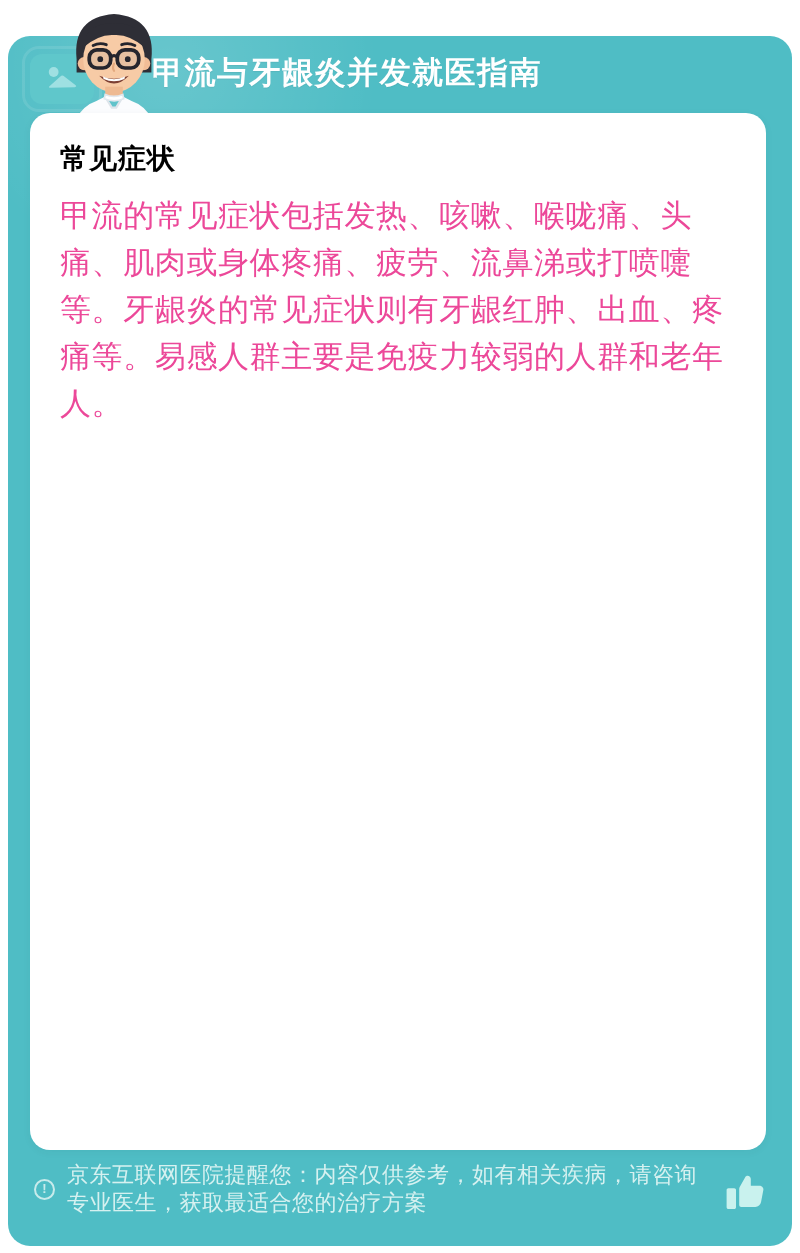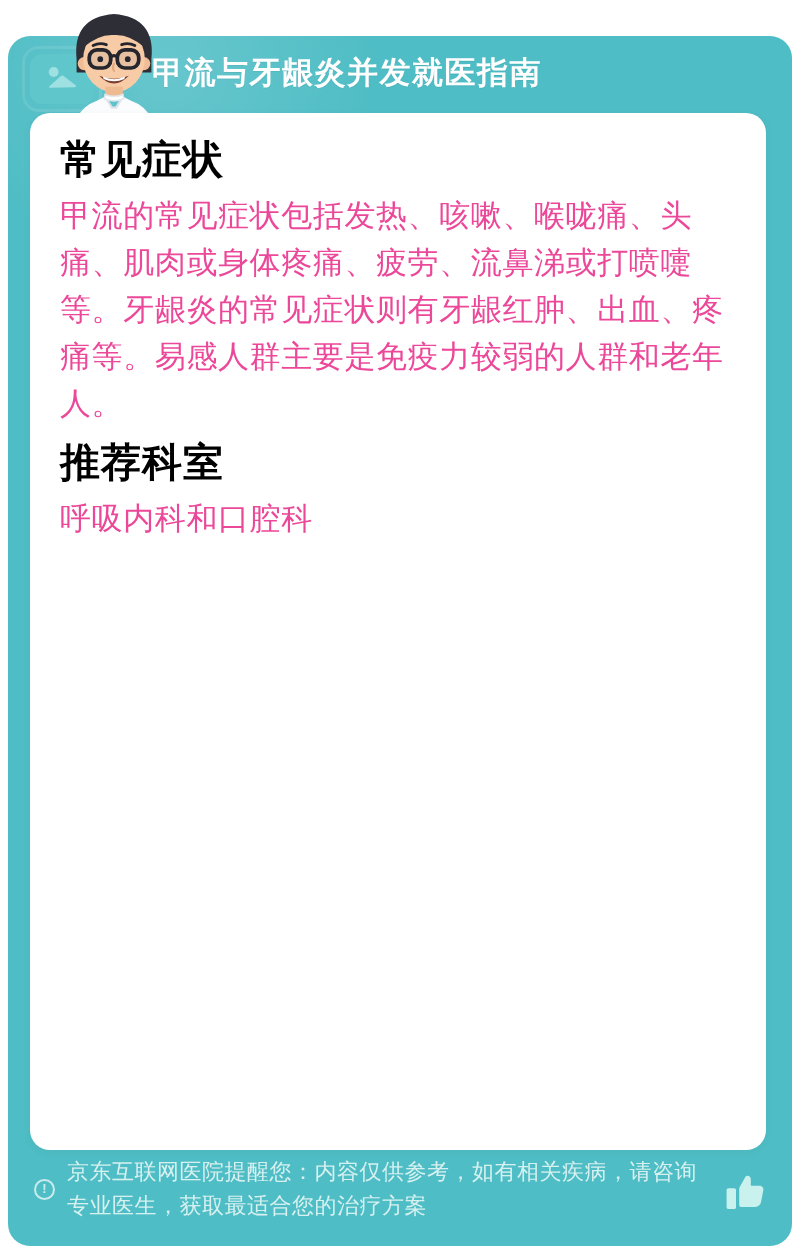--- a/index.html
+++ b/index.html
@@ -41,21 +41,21 @@
   
   .card {
     position:absolute; left:22px; top:77px;
     width:736px; height:1037px;
     background:#ffffff; border-radius:20px;
     padding:13px 30px 0 30px;
     z-index:2;
     box-shadow:0 2px 8px rgba(0,60,60,0.05);
   }
   .card h2 {
-    font-size:40px; line-height:38px; font-weight:bold;
+    font-size:28px; line-height:38px; font-weight:bold;
     color:#000000; margin:16px 0 14px 0; letter-spacing:1px;
   }
   .card section:first-child h2 { margin-top:14px; }
   .card p {
     font-size:31px; line-height:47px;
     color:#ec4899; margin:0 0 14px 0; letter-spacing:0.6px;
   }
   
   .footer {
     position:absolute; left:0; bottom:0; width:100%;
@@ -65,21 +65,21 @@
     z-index:2;
   }
   .info-icon {
     flex:0 0 auto; width:21px; height:21px;
     border:2px solid #cfeeee; border-radius:50%;
     color:#cfeeee; font-size:13px; line-height:16px;
     text-align:center; font-weight:bold; opacity:0.95;
   }
   .disclaimer {
     flex:1; color:#d6f1f0;
-    font-size:22px; line-height:34px; letter-spacing:0.5px;
+    font-size:22px; line-height:28px; letter-spacing:0.5px;
     margin:0;
   }
   .thumb {
     flex:0 0 auto; width:48px; height:48px; margin-top:8px;
     color:#c9f2ee; cursor:pointer; background:none; border:none; padding:0;
   }
   .thumb svg { width:48px; height:48px; fill:currentColor; }
 </style>
 </head>
 <body>
@@ -133,24 +133,20 @@
 
     <h1 class="title">甲流与牙龈炎并发就医指南</h1>
 
     <div class="card">
 
       <section>
         <h2>常见症状</h2>
         <p>甲流的常见症状包括发热、咳嗽、喉咙痛、头痛、肌肉或身体疼痛、疲劳、流鼻涕或打喷嚏等。牙龈炎的常见症状则有牙龈红肿、出血、疼痛等。易感人群主要是免疫力较弱的人群和老年人。</p>
       </section>
 
-      <section>
-        <h2>推荐科室</h2>
-        <p>呼吸内科和口腔科</p>
-      </section>
 
 
     </div>
 
     <div class="footer">
       <span class="info-icon">!</span>
       <p class="disclaimer">京东互联网医院提醒您：内容仅供参考，如有相关疾病，请咨询专业医生，获取最适合您的治疗方案</p>
       <button class="thumb" aria-label="like">
         <svg viewBox="0 0 24 24" aria-hidden="true">
           <path d="M3.2 9.6 h2.9 c.5 0 .9 .4 .9 .9 v8.6 c0 .5 -.4 .9 -.9 .9 H3.2 c-.5 0 -.9 -.4 -.9 -.9 V10.5 c0 -.5 .4 -.9 .9 -.9 Z"></path>

